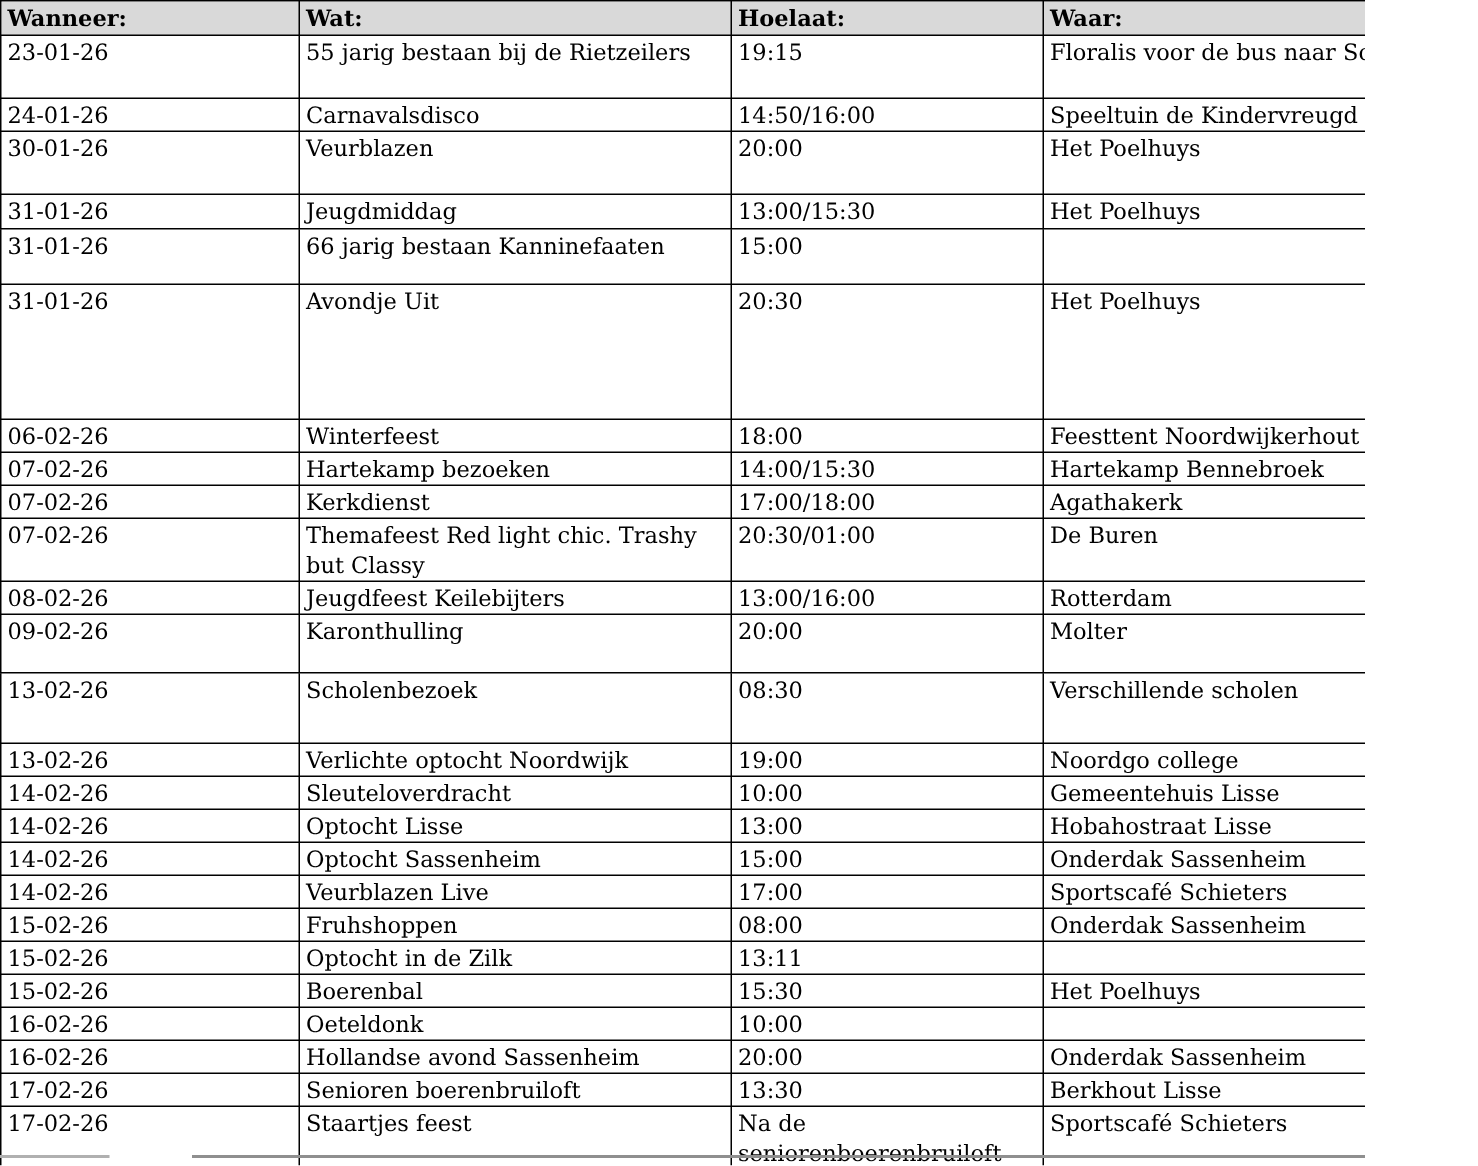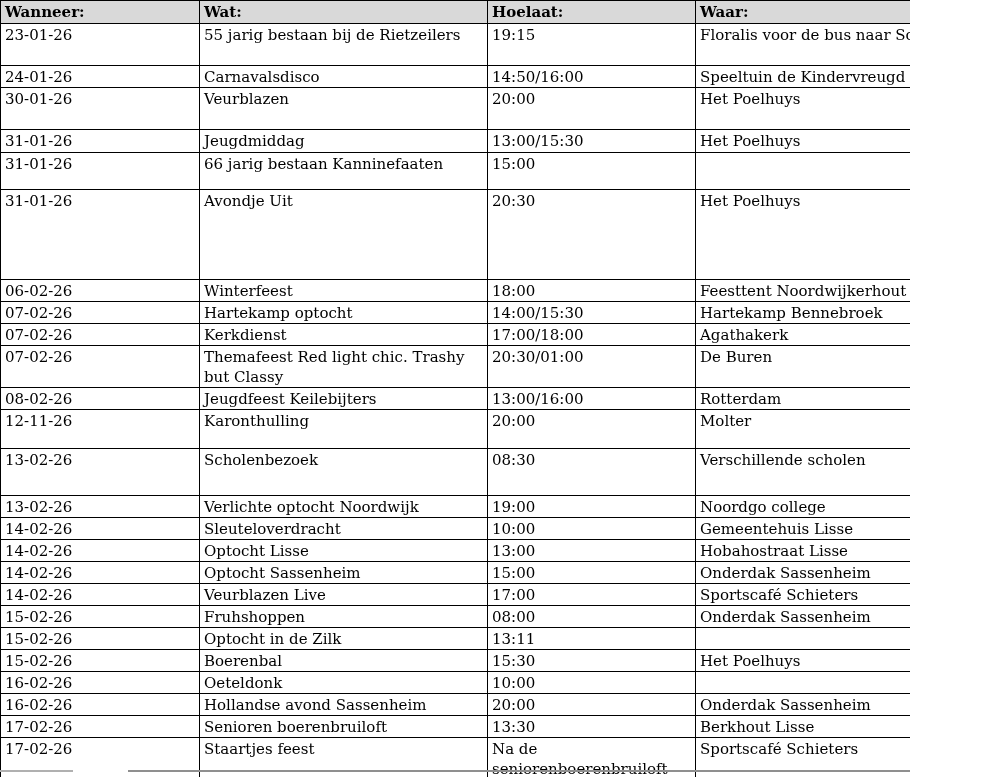--- a/index.html
+++ b/index.html
@@ -103,21 +103,21 @@
           <td>Het Poelhuys</td>
         </tr>
         <tr style="height: 21px;">
           <td>06-02-26</td>
           <td>Winterfeest</td>
           <td>18:00</td>
           <td>Feesttent Noordwijkerhout</td>
         </tr>
         <tr style="height: 21px;">
           <td>07-02-26</td>
-          <td>Hartekamp optocht</td>
+          <td>Hartekamp bezoeken</td>
           <td>14:00/15:30</td>
           <td>Hartekamp Bennebroek</td>
         </tr>
         <tr style="height: 20px;">
           <td>07-02-26</td>
           <td>Kerkdienst</td>
           <td>17:00/18:00</td>
           <td>Agathakerk</td>
         </tr>
         <tr style="height: 42px;">
@@ -126,21 +126,21 @@
           <td>20:30/01:00</td>
           <td>De Buren</td>
         </tr>
         <tr style="height: 21px;">
           <td>08-02-26</td>
           <td>Jeugdfeest Keilebijters</td>
           <td>13:00/16:00</td>
           <td>Rotterdam</td>
         </tr>
         <tr style="height: 39px;">
-          <td>12-11-26</td>
+          <td>09-02-26</td>
           <td>Karonthulling</td>
           <td>20:00</td>
           <td>Molter</td>
         </tr>
         <tr style="height: 47px;">
           <td>13-02-26</td>
           <td>Scholenbezoek</td>
           <td>08:30</td>
           <td>Verschillende scholen</td>
         </tr>

